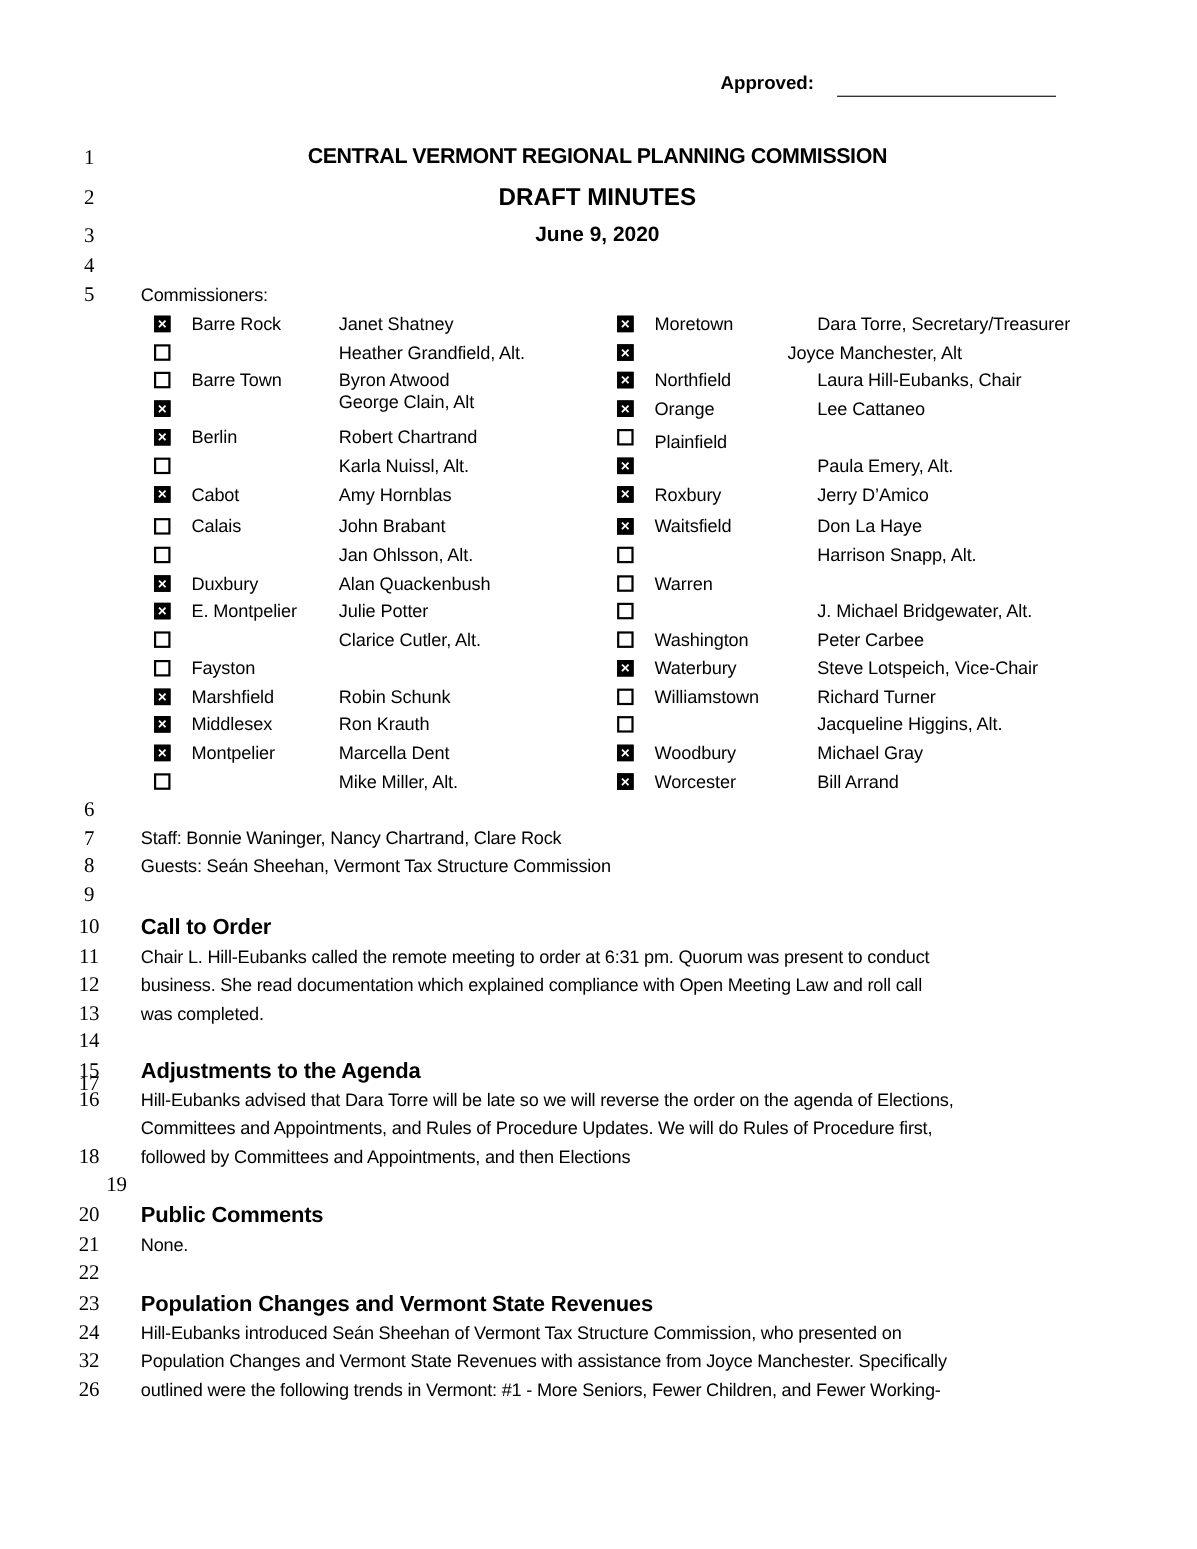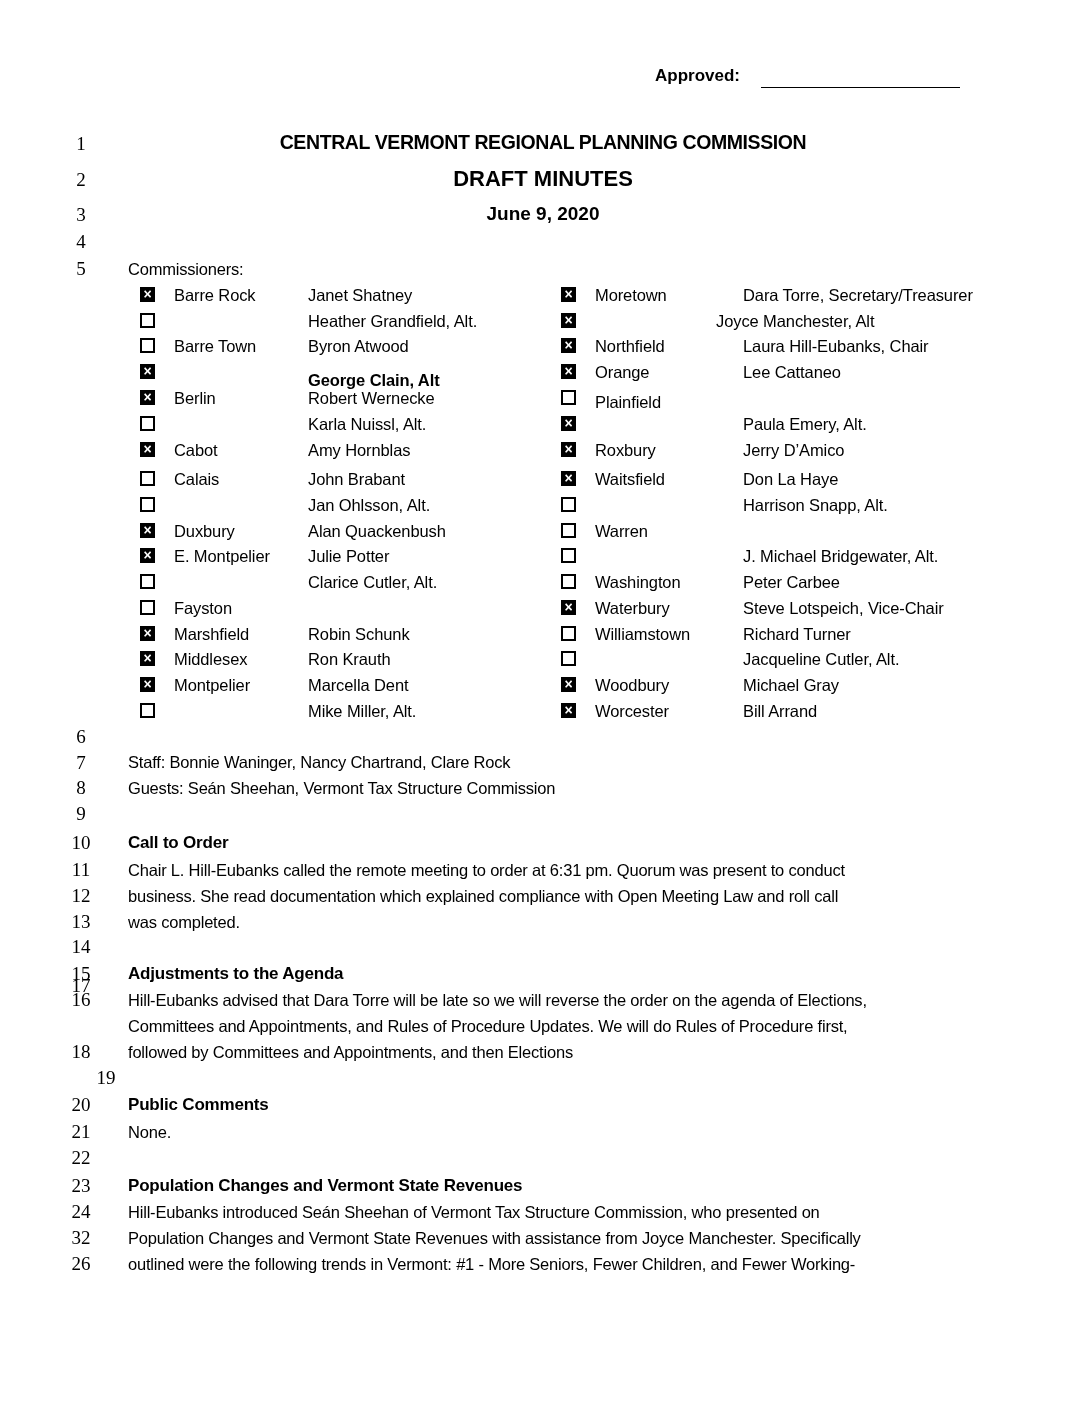--- a/index.html
+++ b/index.html
@@ -11,21 +11,21 @@
     .approved { left: 655px; top: 66px; font-weight: bold; font-size: 17px; }
     .approved-line { position: absolute; left: 761px; top: 87px; width: 199px; height: 0;
                      border-bottom: 1.5px solid #000; }
     .t1 { position: absolute; left: 250px; top: 131px; width: 586px; text-align: center;
           font-weight: bold; font-size: 19.5px; letter-spacing: -0.4px; white-space: nowrap; }
     .t2 { position: absolute; left: 250px; top: 166px; width: 586px; text-align: center;
           font-weight: bold; font-size: 22px; white-space: nowrap; }
     .t3 { position: absolute; left: 250px; top: 203px; width: 586px; text-align: center;
           font-weight: bold; font-size: 19px; white-space: nowrap; }
     .txt { position: absolute; left: 128px; font-size: 16.5px; line-height: 20px; white-space: nowrap; letter-spacing: -0.2px; }
-    .hd { font-weight: bold; font-size: 17px; }
+    .hd { font-weight: bold; font-size: 20px; }
     .cb { position: absolute; width: 11px; height: 11px; border: 2px solid #000; box-sizing: content-box; }
     .cb.checked { background: #000; }
     .cb.checked::after { content: "×"; position: absolute; left: 0; top: -5px; width: 11px; text-align: center;
                          color: #fff; font-size: 14px; font-weight: bold; line-height: 20px; }
     .cell { position: absolute; font-size: 16.5px; line-height: 20px; white-space: nowrap; letter-spacing: -0.1px; }
   </style>
 </head>
 <body>
 
 <div id="page">
@@ -73,24 +73,24 @@
       <span class="cell" style="left: 174px; top: 285px;">Barre Rock</span>
       <span class="cell" style="left: 308px; top: 285px;">Janet Shatney</span>
       <span class="cb" style="left: 140px; top: 313px;"></span>
       <span class="cell" style="left: 174px; top: 311px;"></span>
       <span class="cell" style="left: 308px; top: 311px;">Heather Grandfield, Alt.</span>
       <span class="cb" style="left: 140px; top: 338px;"></span>
       <span class="cell" style="left: 174px; top: 336px;">Barre Town</span>
       <span class="cell" style="left: 308px; top: 336px;">Byron Atwood</span>
       <span class="cb checked" style="left: 140px; top: 364px;"></span>
       <span class="cell" style="left: 174px; top: 362px;"></span>
-      <span class="cell" style="left: 308px; top: 370px; font-weight: bold;">George Clain, Alt</span>
+      <span class="cell" style="left: 308px; top: 356px;">George Clain, Alt</span>
       <span class="cb checked" style="left: 140px; top: 390px;"></span>
       <span class="cell" style="left: 174px; top: 388px;">Berlin</span>
-      <span class="cell" style="left: 308px; top: 388px;">Robert Wernecke</span>
+      <span class="cell" style="left: 308px; top: 388px;">Robert Chartrand</span>
       <span class="cb" style="left: 140px; top: 416px;"></span>
       <span class="cell" style="left: 174px; top: 414px;"></span>
       <span class="cell" style="left: 308px; top: 414px;">Karla Nuissl, Alt.</span>
       <span class="cb checked" style="left: 140px; top: 442px;"></span>
       <span class="cell" style="left: 174px; top: 440px;">Cabot</span>
       <span class="cell" style="left: 308px; top: 440px;">Amy Hornblas</span>
       <span class="cb" style="left: 140px; top: 471px;"></span>
       <span class="cell" style="left: 174px; top: 469px;">Calais</span>
       <span class="cell" style="left: 308px; top: 469px;">John Brabant</span>
       <span class="cb" style="left: 140px; top: 497px;"></span>
@@ -157,21 +157,21 @@
       <span class="cell" style="left: 595px; top: 572px;">Washington</span>
       <span class="cell" style="left: 743px; top: 572px;">Peter Carbee</span>
       <span class="cb checked" style="left: 561px; top: 600px;"></span>
       <span class="cell" style="left: 595px; top: 598px;">Waterbury</span>
       <span class="cell" style="left: 743px; top: 598px;">Steve Lotspeich, Vice-Chair</span>
       <span class="cb" style="left: 561px; top: 626px;"></span>
       <span class="cell" style="left: 595px; top: 624px;">Williamstown</span>
       <span class="cell" style="left: 743px; top: 624px;">Richard Turner</span>
       <span class="cb" style="left: 561px; top: 651px;"></span>
       <span class="cell" style="left: 595px; top: 649px;"></span>
-      <span class="cell" style="left: 743px; top: 649px;">Jacqueline Cutler, Alt.</span>
+      <span class="cell" style="left: 743px; top: 649px;">Jacqueline Higgins, Alt.</span>
       <span class="cb checked" style="left: 561px; top: 677px;"></span>
       <span class="cell" style="left: 595px; top: 675px;">Woodbury</span>
       <span class="cell" style="left: 743px; top: 675px;">Michael Gray</span>
       <span class="cb checked" style="left: 561px; top: 703px;"></span>
       <span class="cell" style="left: 595px; top: 701px;">Worcester</span>
       <span class="cell" style="left: 743px; top: 701px;">Bill Arrand</span>
     </div>
 
   <div class="txt" style="top:752px;">Staff:  Bonnie Waninger, Nancy Chartrand, Clare Rock</div>
   <div class="txt" style="top:778px;">Guests: Seán Sheehan, Vermont Tax Structure Commission</div>

